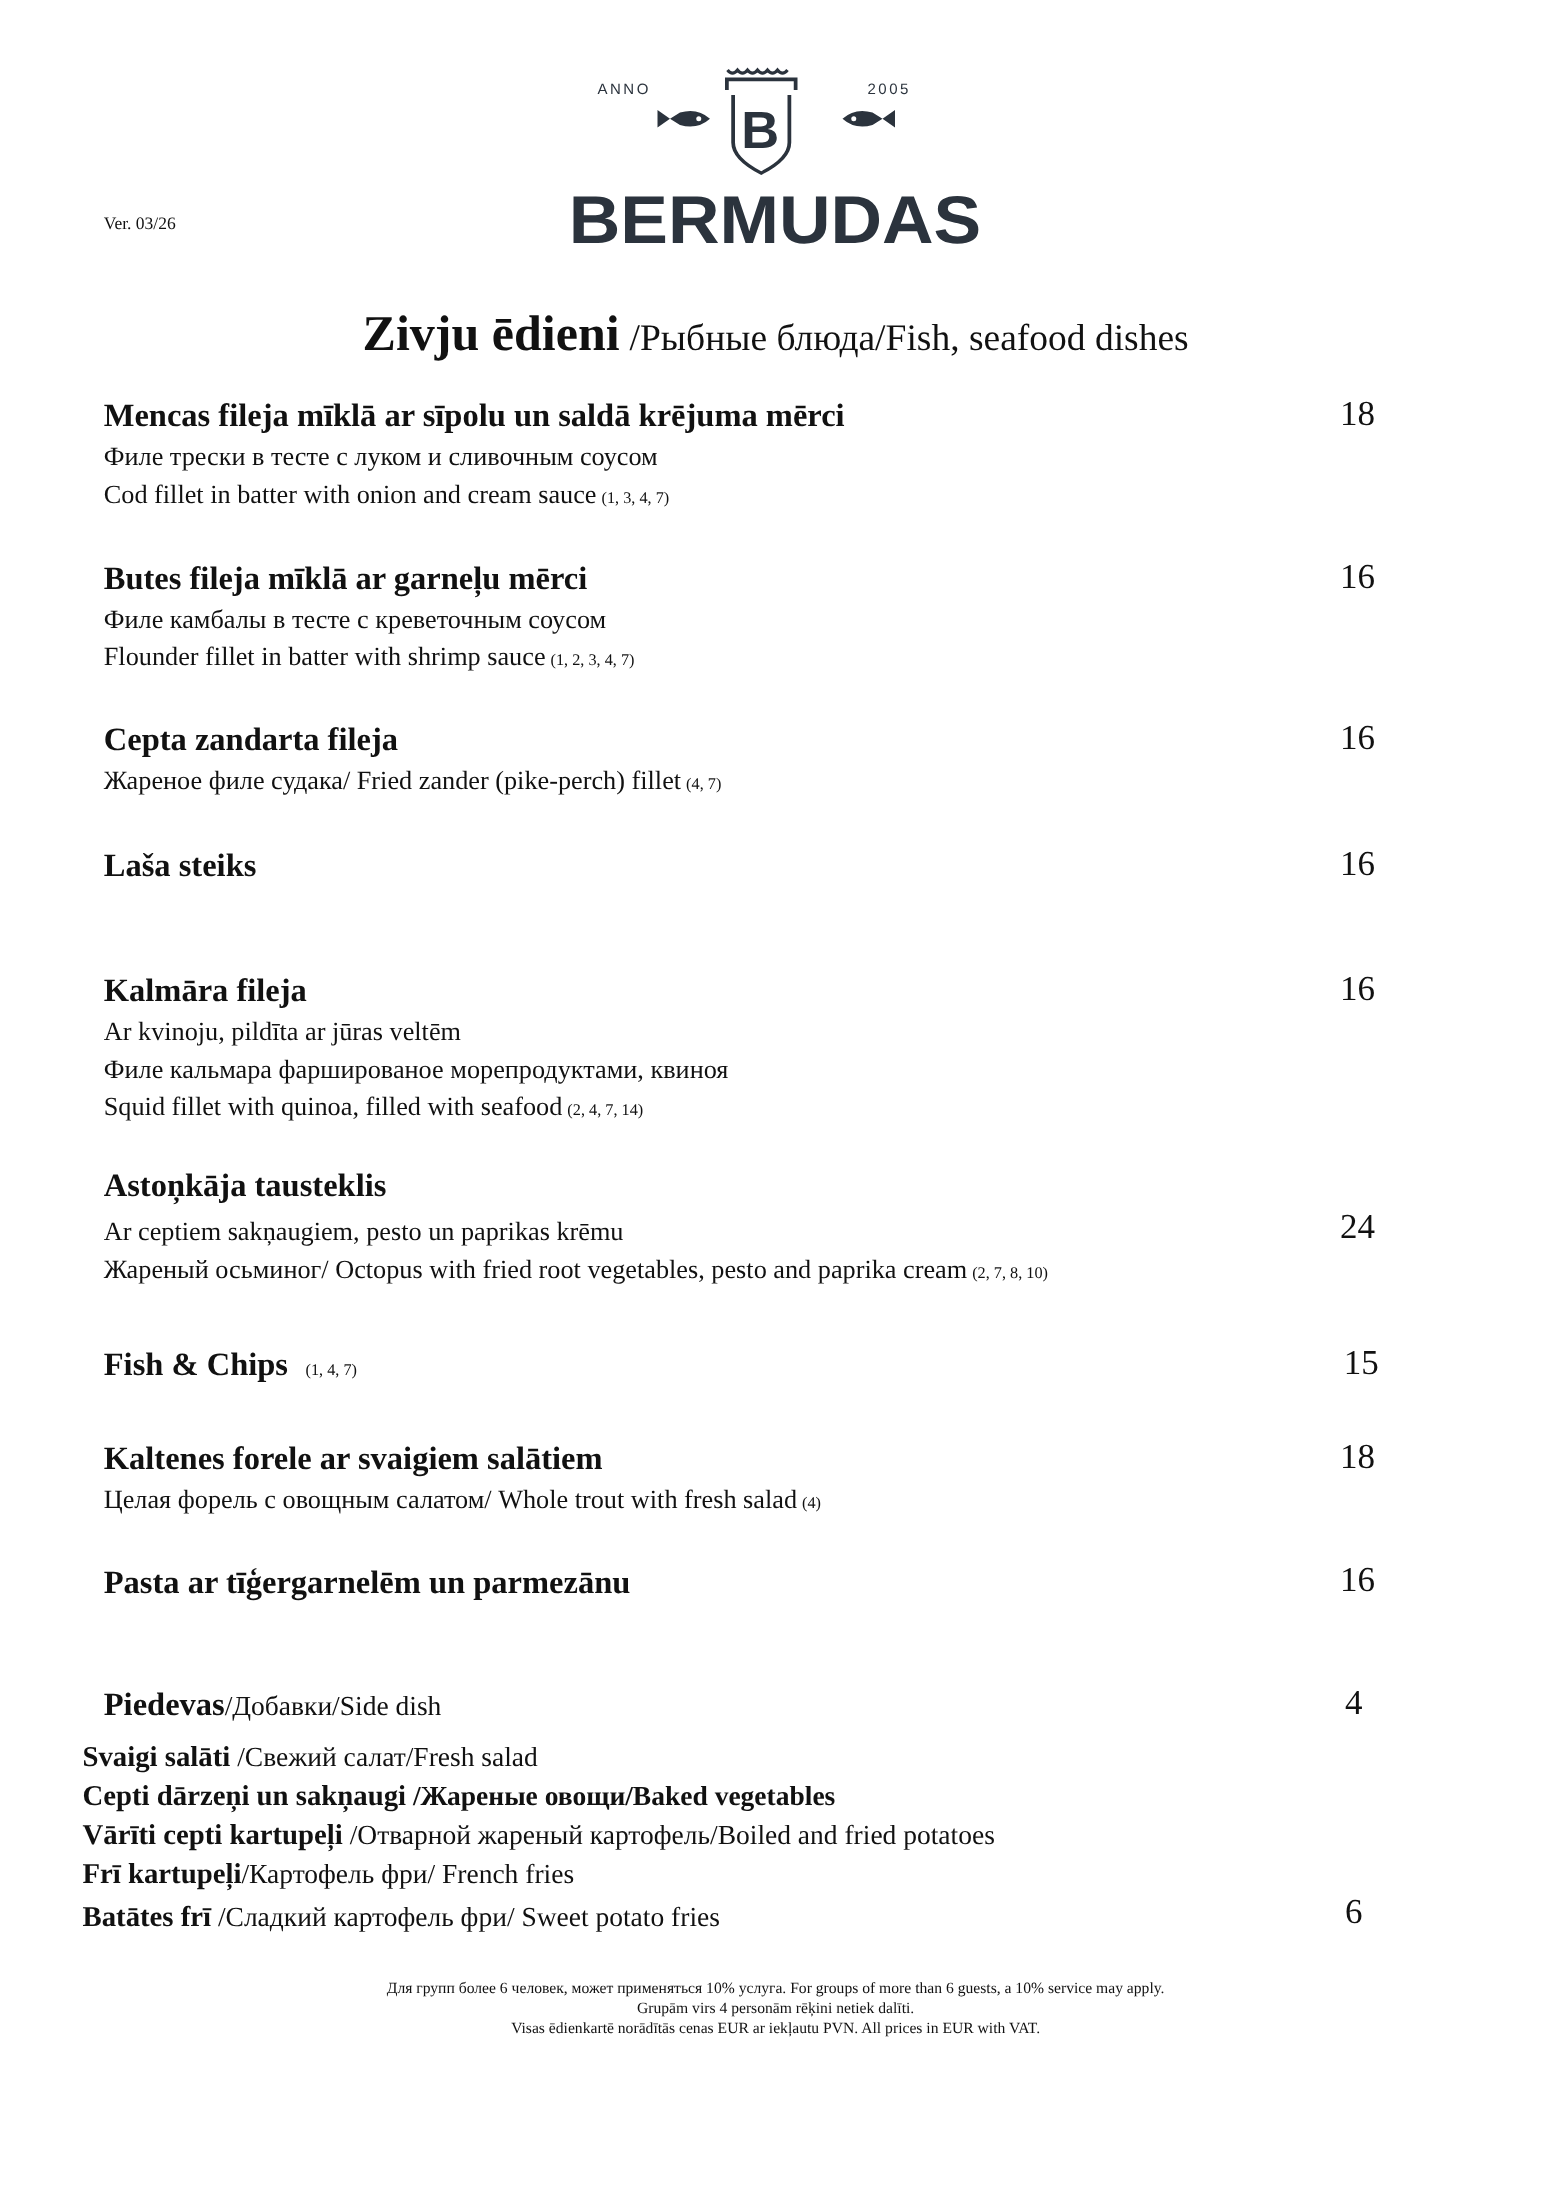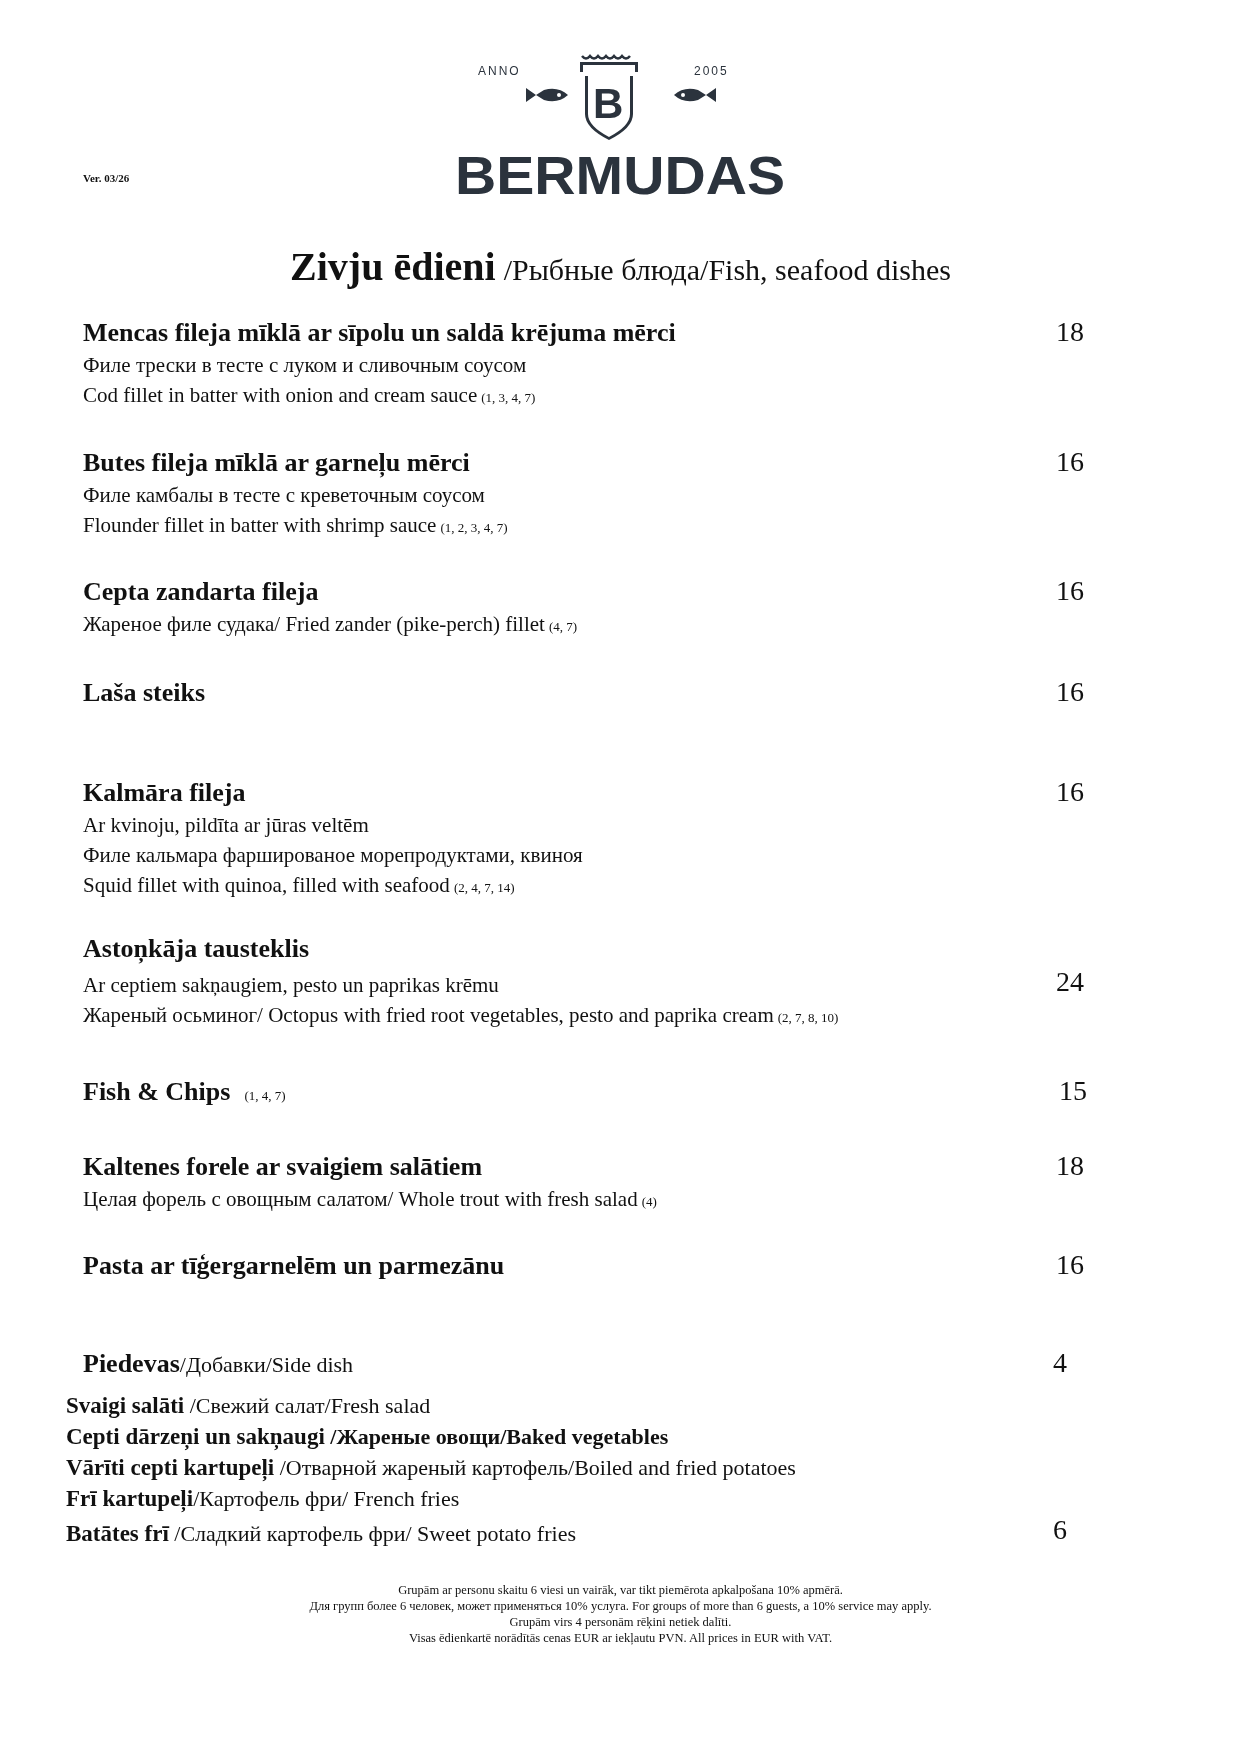--- a/index.html
+++ b/index.html
@@ -2,29 +2,29 @@
 <html><head>
   <meta charset="utf-8">
   <style>
     html, body { margin: 0; padding: 0; background: #ffffff; }
     body {
       width: 1241px; height: 1755px; position: relative; overflow: hidden;
       font-family: "Liberation Serif", "DejaVu Serif", serif; color: #111;
     }
     .abs { position: absolute; }
     .logo { left: 456px; top: 52px; width: 330px; height: 150px; }
-    .version { left: 83px; top: 172px; font-size: 11px; font-weight: bold; }
+    .version { left: 83px; top: 172px; font-size: 14px; }
     .title { left: 0; width: 1241px; top: 243px; text-align: center; white-space: nowrap; }
     .title .main { font-weight: bold; font-size: 40px; }
     .title .sub { font-size: 30px; margin-left: 8px; }
     .dish { left: 83px; width: 1020px; }
     .dish .name { font-weight: bold; font-size: 26px; line-height: 34px; white-space: nowrap; }
     .dish .line { font-size: 21px; line-height: 30px; white-space: nowrap; }
     .allergens { font-size: 13px; margin-left: 4px; }
-    .price { font-size: 28px; width: 60px; text-align: center; }
+    .price { font-size: 28px; width: 60px; text-align: right; }
     .side-row { left: 66px; font-size: 22px; line-height: 31px; white-space: nowrap; }
     .side-row b { font-size: 23px; }
     .footer { left: 0; width: 1241px; top: 1582px; text-align: center; font-size: 12.5px; line-height: 16px; }
   </style>
 </head>
 <body>
 
 <div class="abs logo">
   <svg width="330" height="150" viewBox="0 0 330 150">
     <g fill="#2b333d">
@@ -111,17 +111,16 @@
 <div class="abs price" style="left:1030px; top:1347px;">4</div>
 
 <div class="abs side-row" style="top:1390px;"><b>Svaigi salāti</b><span> /Свежий салат/Fresh salad</span></div>
 <div class="abs side-row" style="top:1421px;font-weight:bold;"><b>Cepti dārzeņi un sakņaugi</b><span> /Жареные овощи/Baked vegetables</span></div>
 <div class="abs side-row" style="top:1452px;"><b>Vārīti cepti kartupeļi</b><span> /Отварной жареный картофель/Boiled and fried potatoes</span></div>
 <div class="abs side-row" style="top:1483px;"><b>Frī kartupeļi</b><span>/Картофель фри/ French fries</span></div>
 <div class="abs side-row" style="top:1518px;"><b>Batātes frī</b><span> /Сладкий картофель фри/ Sweet potato fries</span></div>
 <div class="abs price" style="left:1030px; top:1514px;">6</div>
 
 <div class="abs footer">
-  <div>Grupām ar personu skaitu 6 viesi un vairāk,  var tikt piemērota apkalpošana 10% apmērā.</div>
   <div>Для групп более 6 человек, может применяться 10% услуга. For groups of more than 6 guests, a 10% service may apply.</div>
   <div>Grupām virs 4 personām rēķini netiek dalīti.</div>
   <div>Visas ēdienkartē norādītās cenas EUR ar iekļautu PVN. All prices in EUR with VAT.</div>
 </div>
 
 </body></html>

